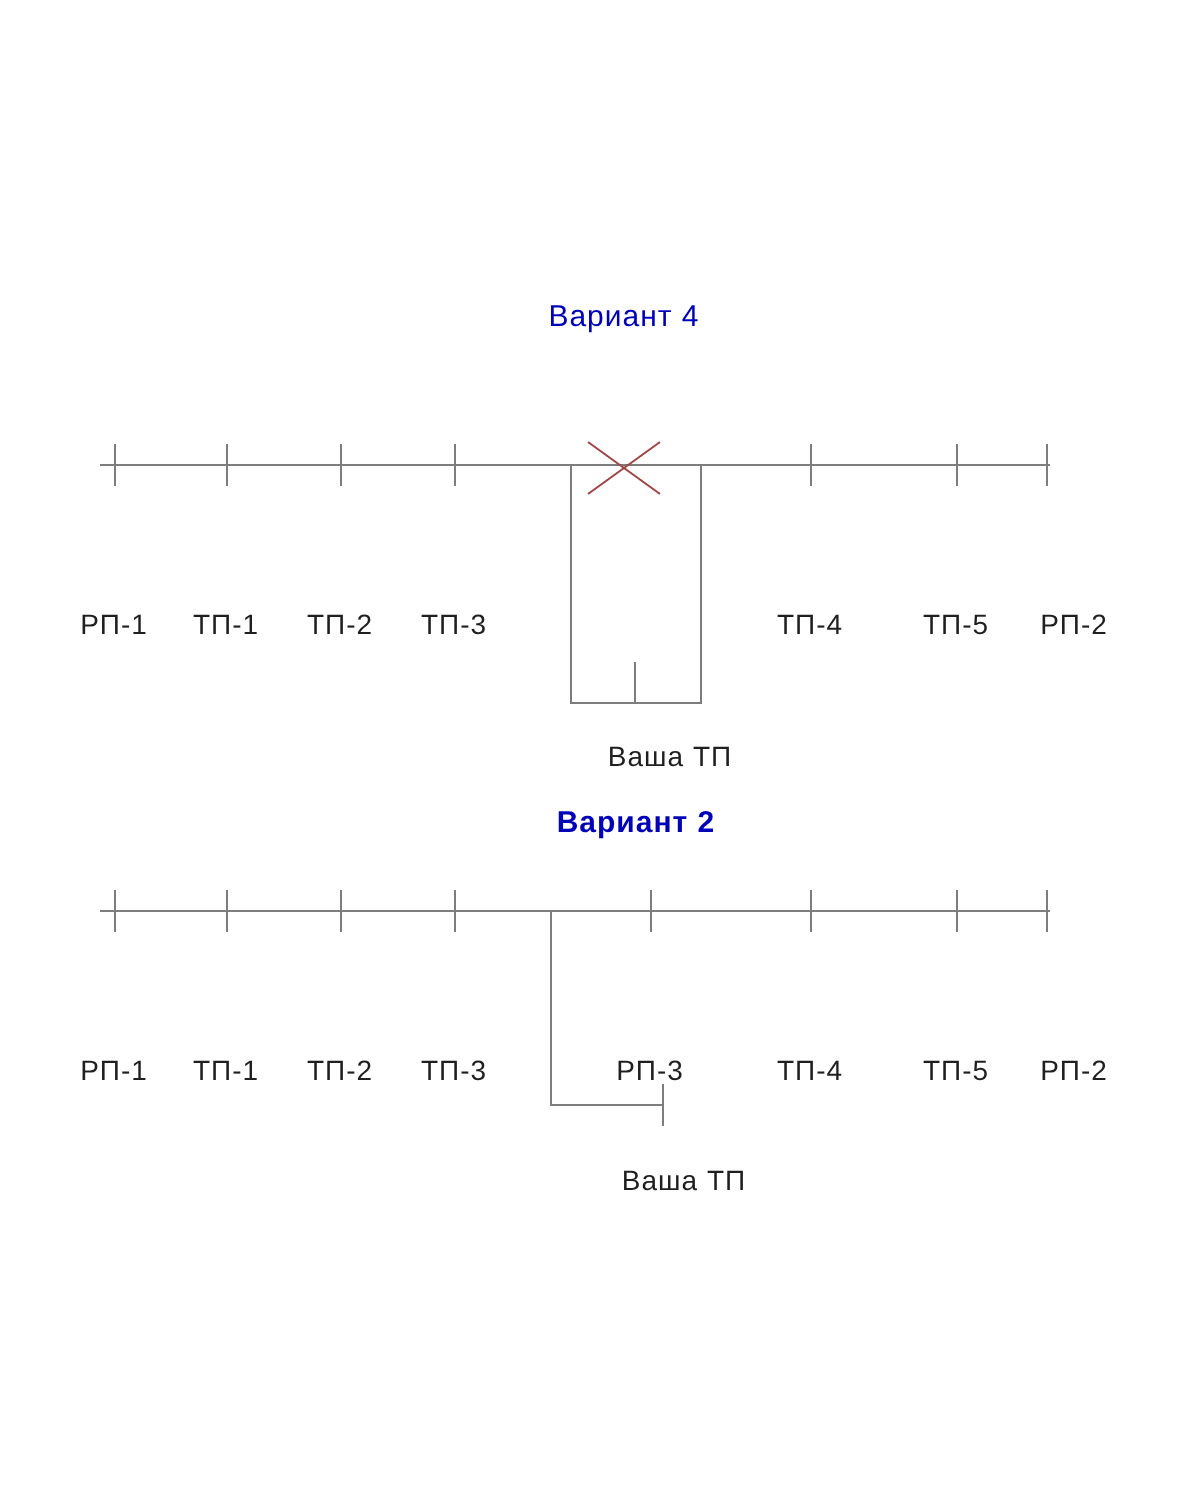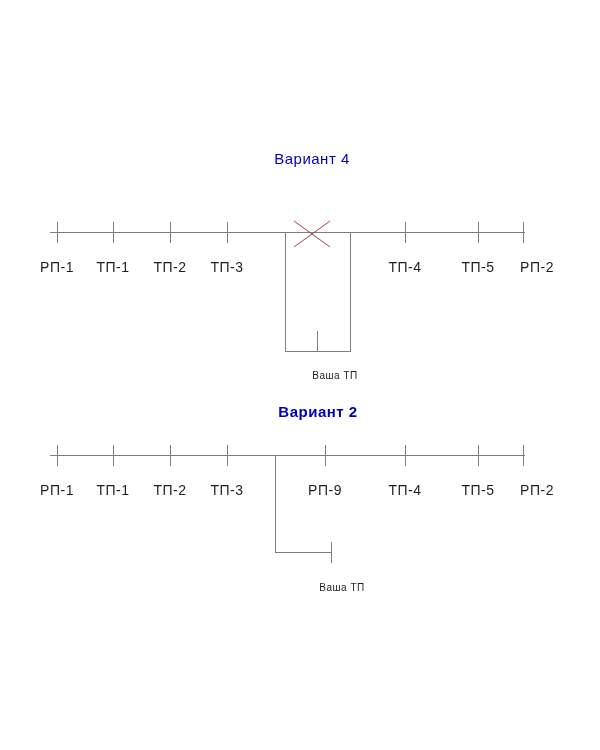--- a/index.html
+++ b/index.html
@@ -16,35 +16,36 @@
   .vline{width:1px;}
   .tick{position:absolute;width:1px;height:21px;background:#7d7d7d;}
   .node-label{
     position:absolute;
     width:60px;
     text-align:center;
     font-size:14px;
     color:#1f1f1f;
     letter-spacing:0.5px;
     white-space:nowrap;
+    margin-top:45px;
   }
   .diagram-title{
     position:absolute;
     width:160px;
     text-align:center;
     font-size:15px;
     color:#0000b8;
     letter-spacing:0.5px;
     white-space:nowrap;
   }
   .tap-label{
     position:absolute;
     width:120px;
     text-align:center;
-    font-size:10px;
+    font-size:14px;
     color:#1f1f1f;
     letter-spacing:0.5px;
     white-space:nowrap;
   }
   .break-x{position:absolute;}
 </style>
 </head>
 <body>
 
 <div id="canvas">
@@ -91,21 +92,21 @@
   <div class="tick" style="left:227px;top:445px;"></div>
   <div class="tick" style="left:325px;top:445px;"></div>
   <div class="tick" style="left:405px;top:445px;"></div>
   <div class="tick" style="left:478px;top:445px;"></div>
   <div class="tick" style="left:523px;top:445px;"></div>
 
   <div class="node-label" style="left:27px;top:482px;">РП-1</div>
   <div class="node-label" style="left:83px;top:482px;">ТП-1</div>
   <div class="node-label" style="left:140px;top:482px;">ТП-2</div>
   <div class="node-label" style="left:197px;top:482px;">ТП-3</div>
-  <div class="node-label" style="left:295px;top:482px;">РП-9</div>
+  <div class="node-label" style="left:295px;top:482px;">РП-3</div>
   <div class="node-label" style="left:375px;top:482px;">ТП-4</div>
   <div class="node-label" style="left:448px;top:482px;">ТП-5</div>
   <div class="node-label" style="left:507px;top:482px;">РП-2</div>
 
   <div class="line vline" style="left:275px;top:455px;height:97px;"></div>
   <div class="line hline" style="left:275px;top:552px;width:57px;"></div>
   <div class="tick" style="left:331px;top:542px;"></div>
 
   <div class="tap-label" style="left:282px;top:582px;">Ваша ТП</div>
 

